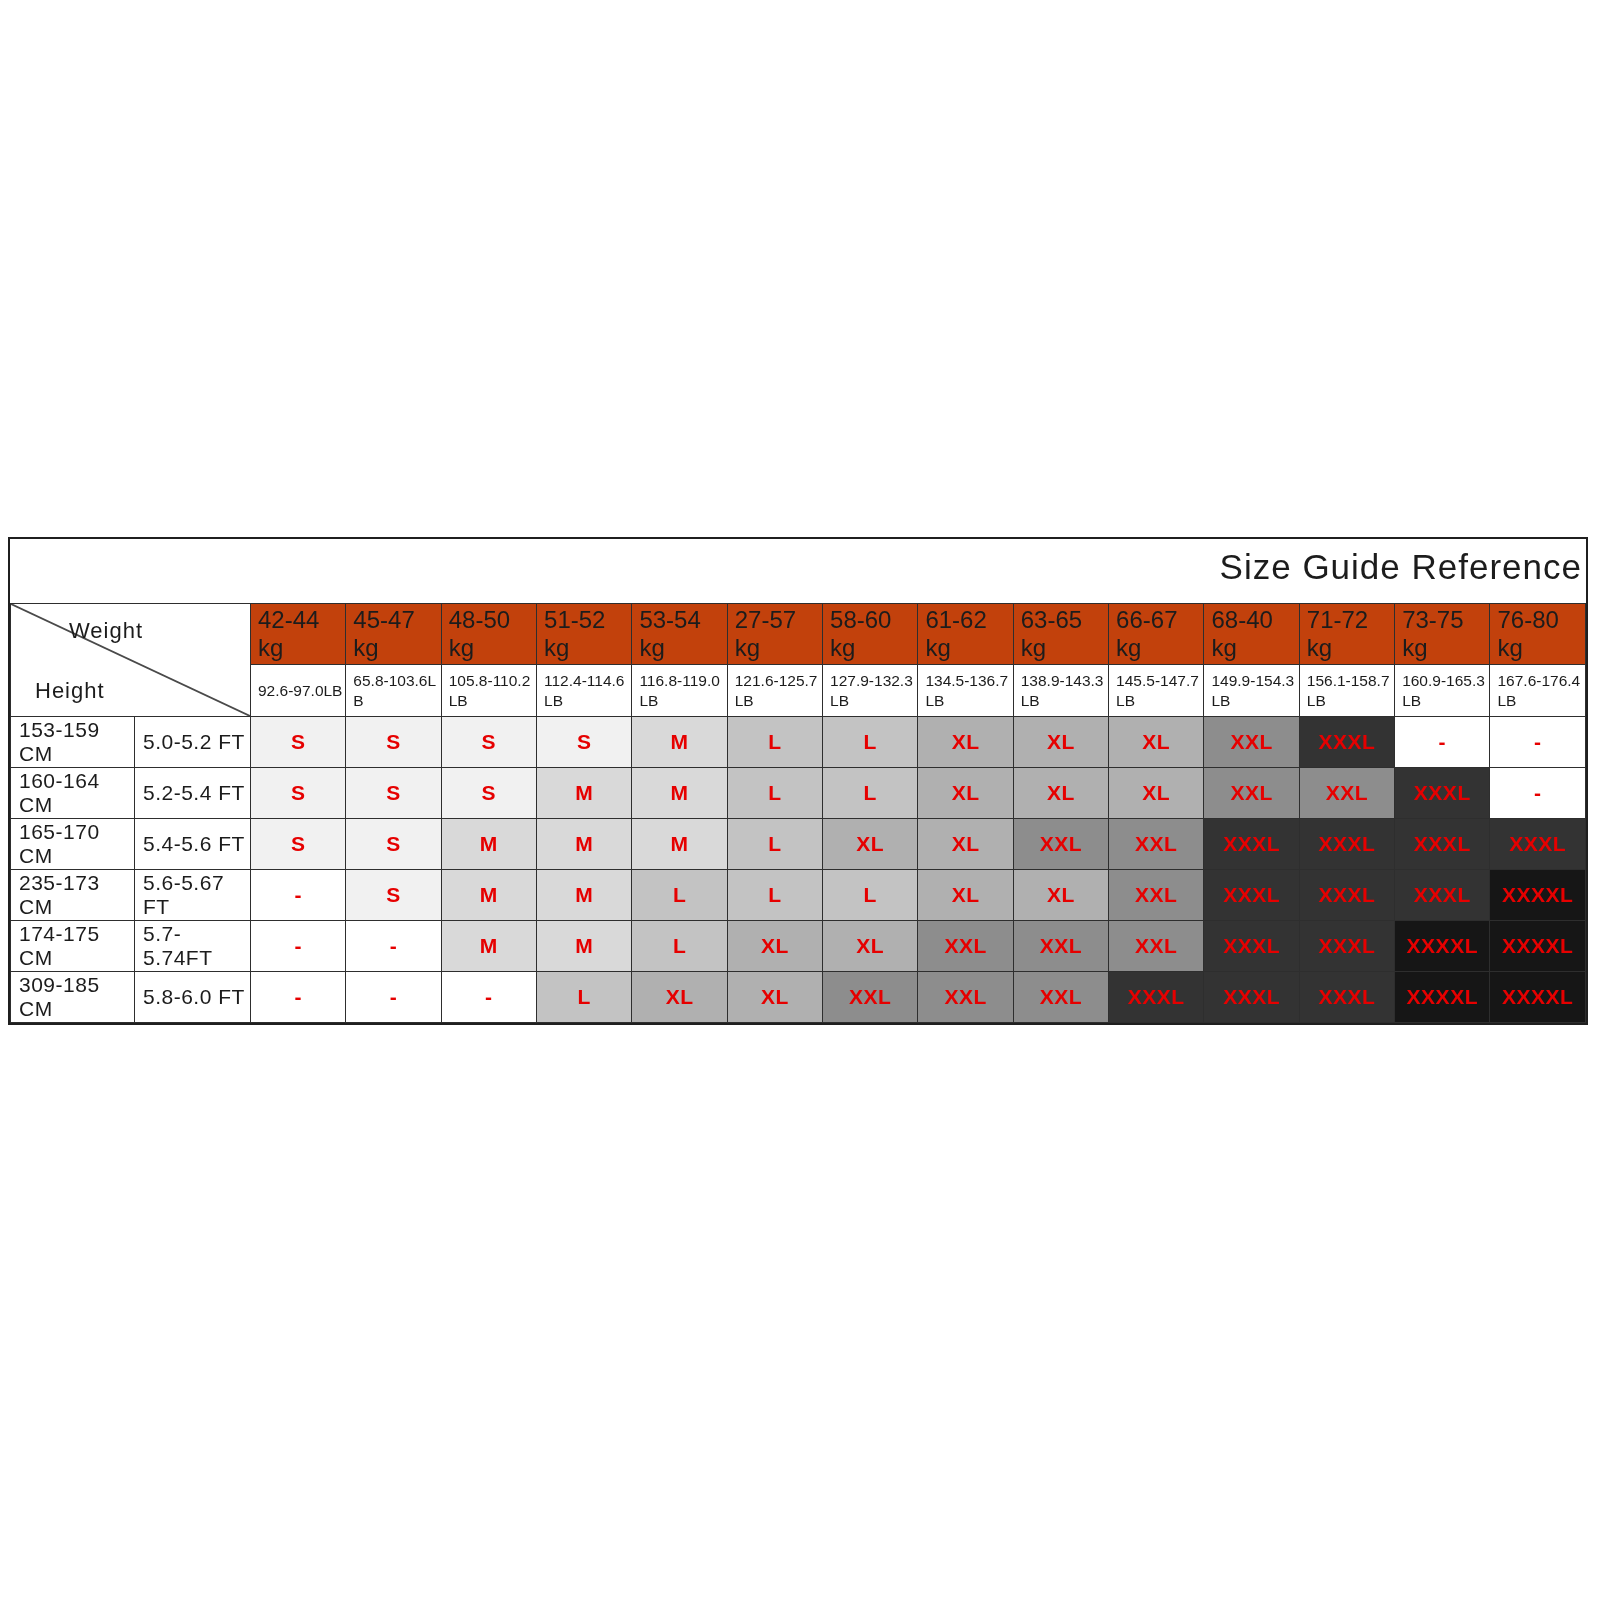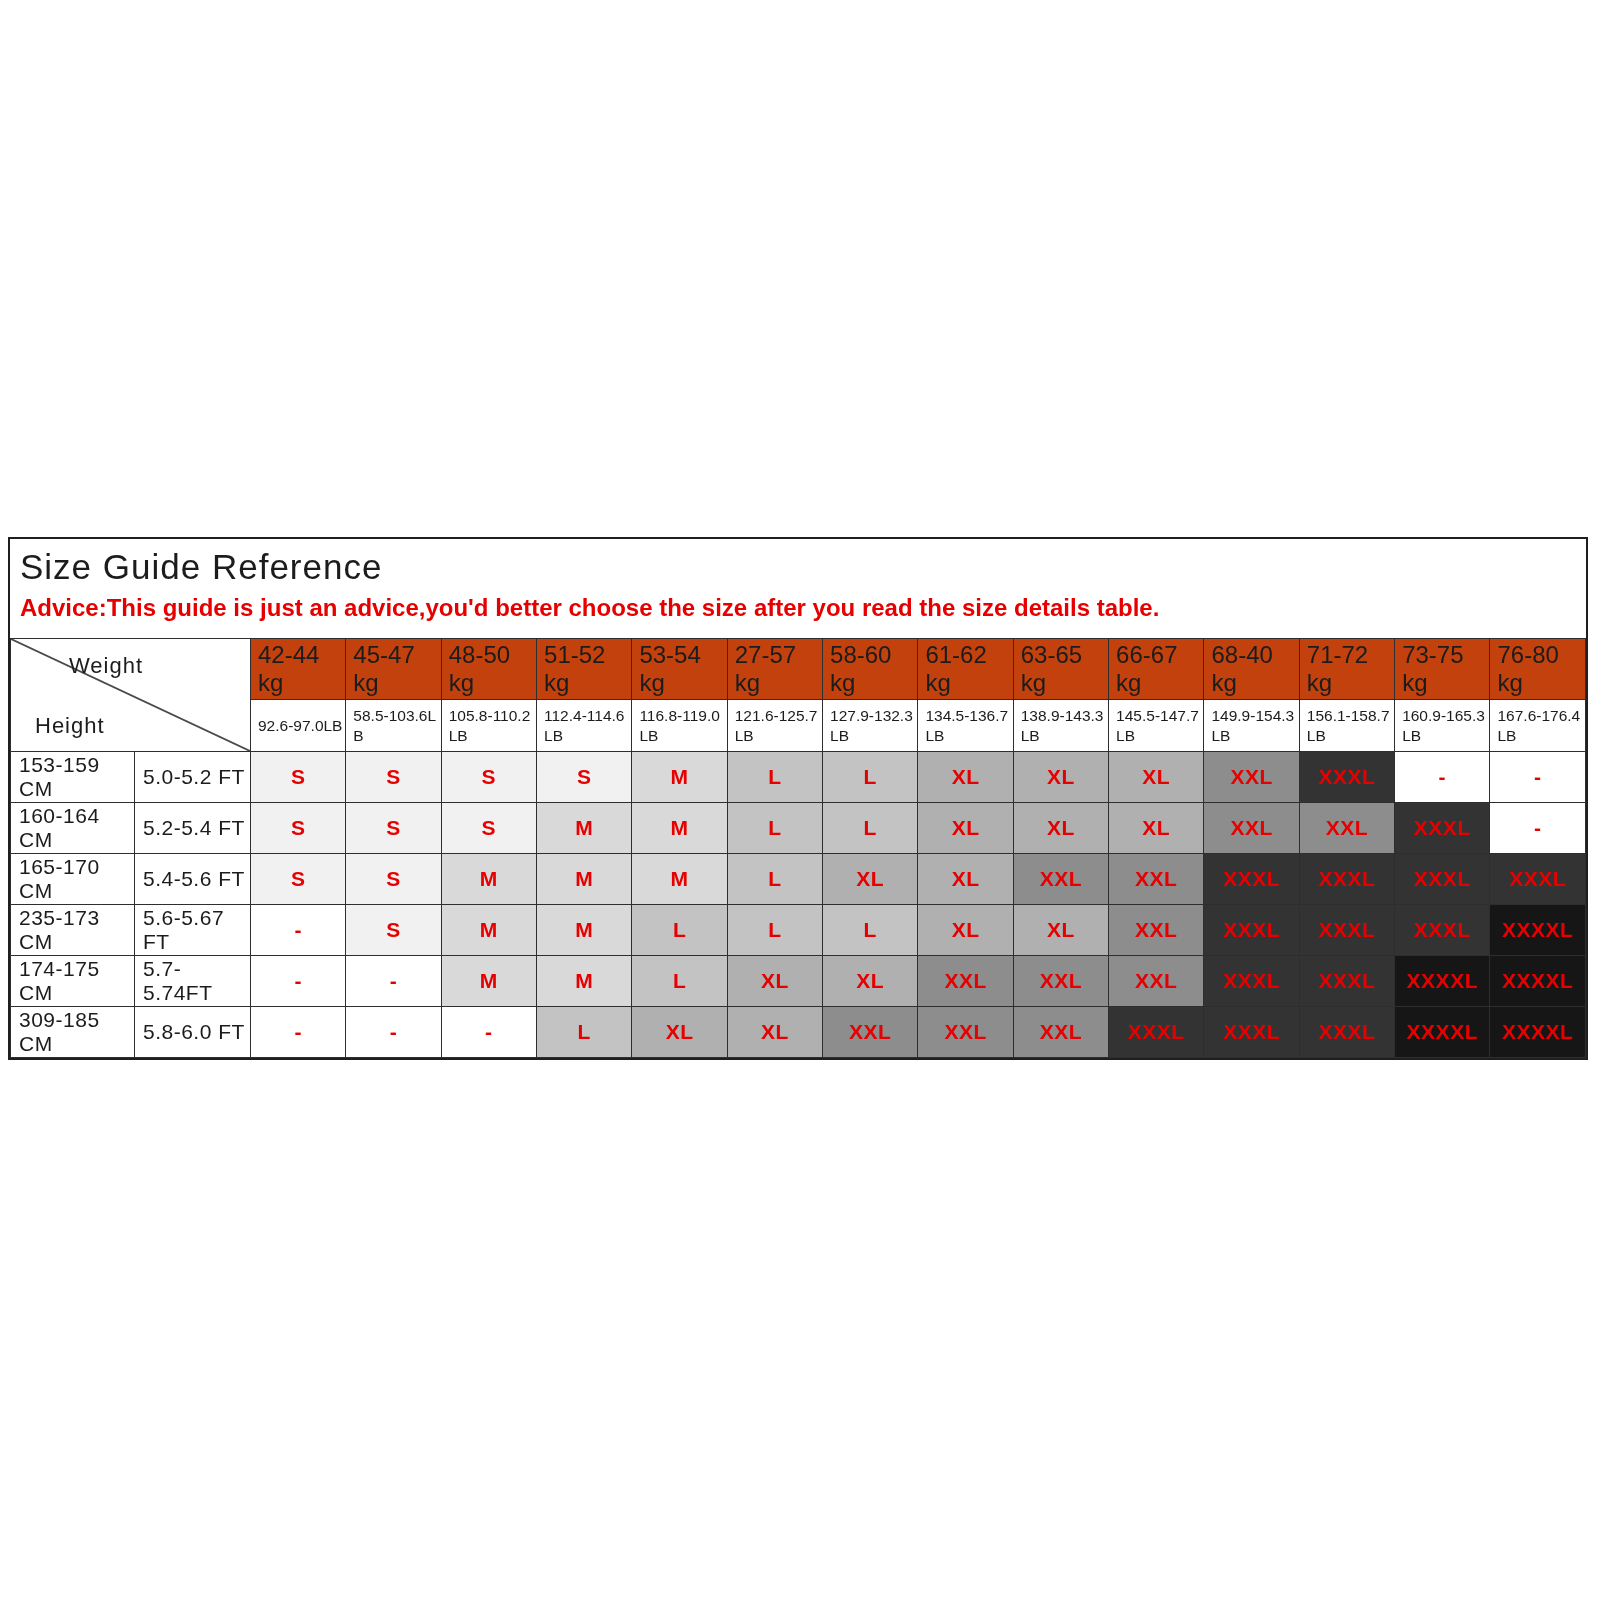--- a/index.html
+++ b/index.html
@@ -13,21 +13,21 @@
 
   .size-table-box {
     position: absolute;
     left: 8px; top: 537px;
     width: 1580px;
     border: 2px solid #1f1f1f;
     background: #fff;
     box-sizing: border-box;
   }
 
-  .header-block { text-align: left; padding: 8px 4px 6px 10px; }
+  .header-block { text-align: right; padding: 8px 4px 6px 18px; }
   .title { font-size: 35px; letter-spacing: 1px; color: #1c1c1c; }
   .subtitle { font-size: 23px; margin-top: 7px; color: #222; }
   .advice { font-size: 24px; font-weight: bold; margin-top: 7px; }
 
   table.size-grid {
     width: 100%;
     border-collapse: collapse;
     table-layout: fixed;
     margin-top: 10px;
   }
@@ -57,21 +57,20 @@
   }
 </style>
 </head>
 <body>
 
 <div class="canvas">
   <div class="size-table-box">
 
     <div class="header-block">
       <div class="title">Size Guide Reference</div>
-      <div class="advice" style="color: rgb(230, 0, 0);">Advice:This guide is just an advice,you'd better choose the size after you read the size details table.</div>
     </div>
 
     <table class="size-grid">
       <colgroup>
         <col style="width:124px">
         <col style="width:116px">
       <col>
           <col>
           <col>
           <col>
@@ -105,21 +104,21 @@
             <td class="kg">61-62 kg</td>
             <td class="kg">63-65 kg</td>
             <td class="kg">66-67 kg</td>
             <td class="kg">68-40 kg</td>
             <td class="kg">71-72 kg</td>
             <td class="kg">73-75 kg</td>
             <td class="kg">76-80 kg</td>
           </tr>
           <tr>
             <td class="lb">92.6-97.0LB</td>
-            <td class="lb">58.5-103.6LB</td>
+            <td class="lb">65.8-103.6LB</td>
             <td class="lb">105.8-110.2LB</td>
             <td class="lb">112.4-114.6LB</td>
             <td class="lb">116.8-119.0LB</td>
             <td class="lb">121.6-125.7LB</td>
             <td class="lb">127.9-132.3LB</td>
             <td class="lb">134.5-136.7LB</td>
             <td class="lb">138.9-143.3LB</td>
             <td class="lb">145.5-147.7LB</td>
             <td class="lb">149.9-154.3LB</td>
             <td class="lb">156.1-158.7LB</td>

